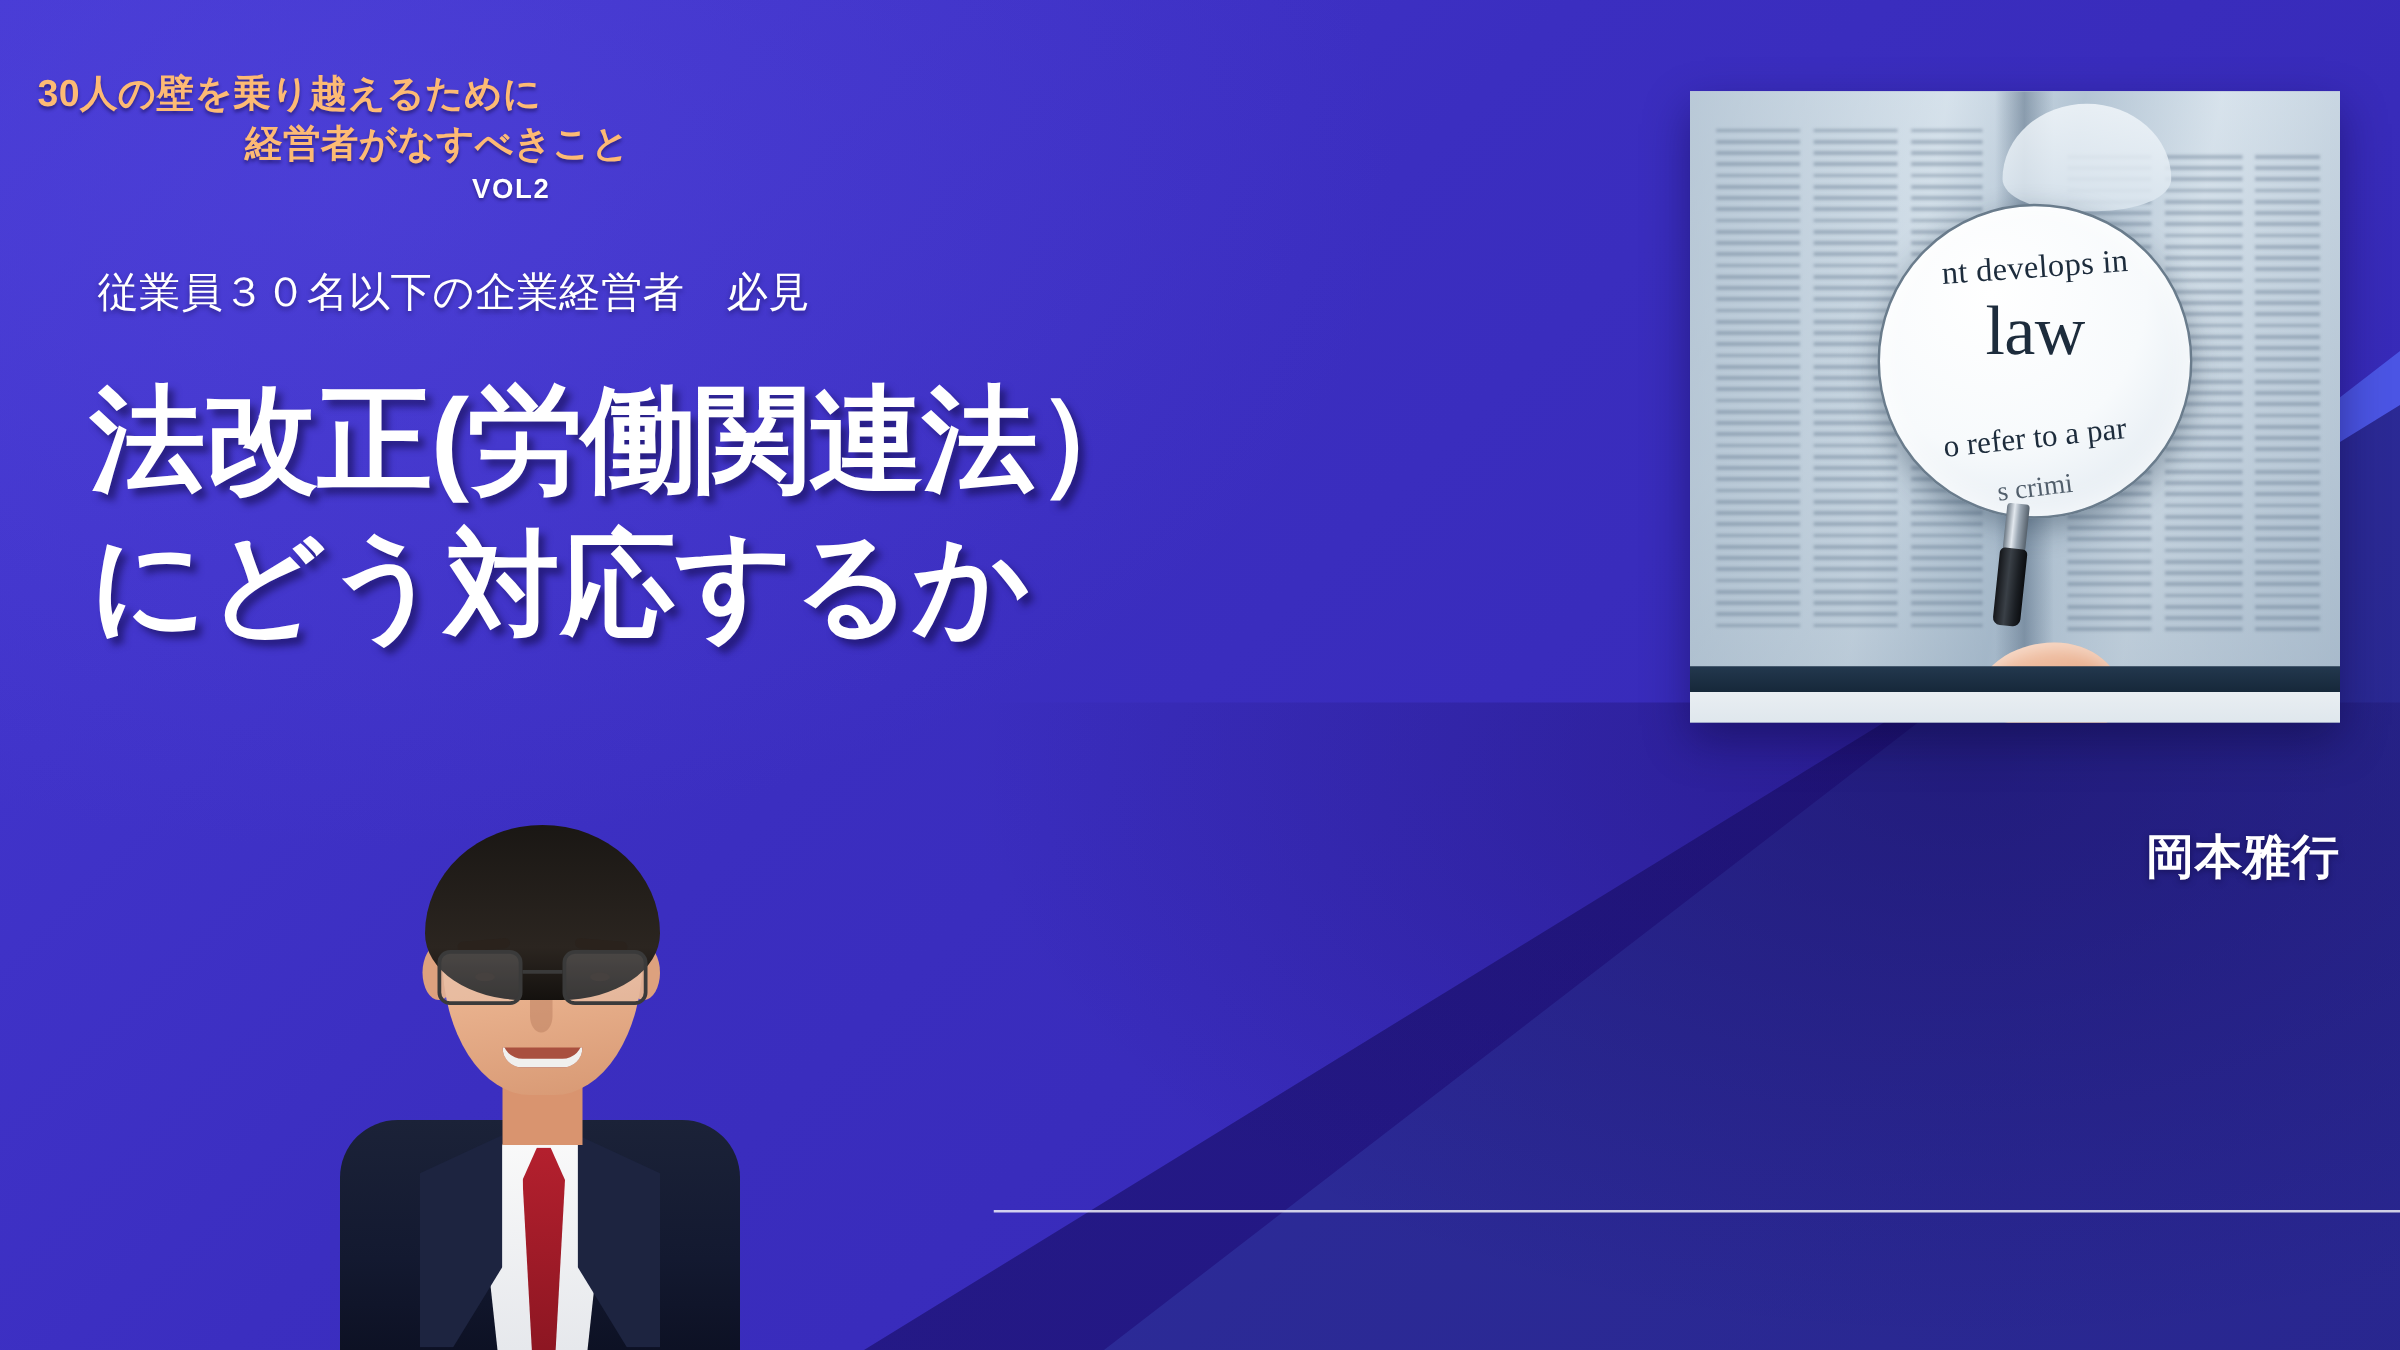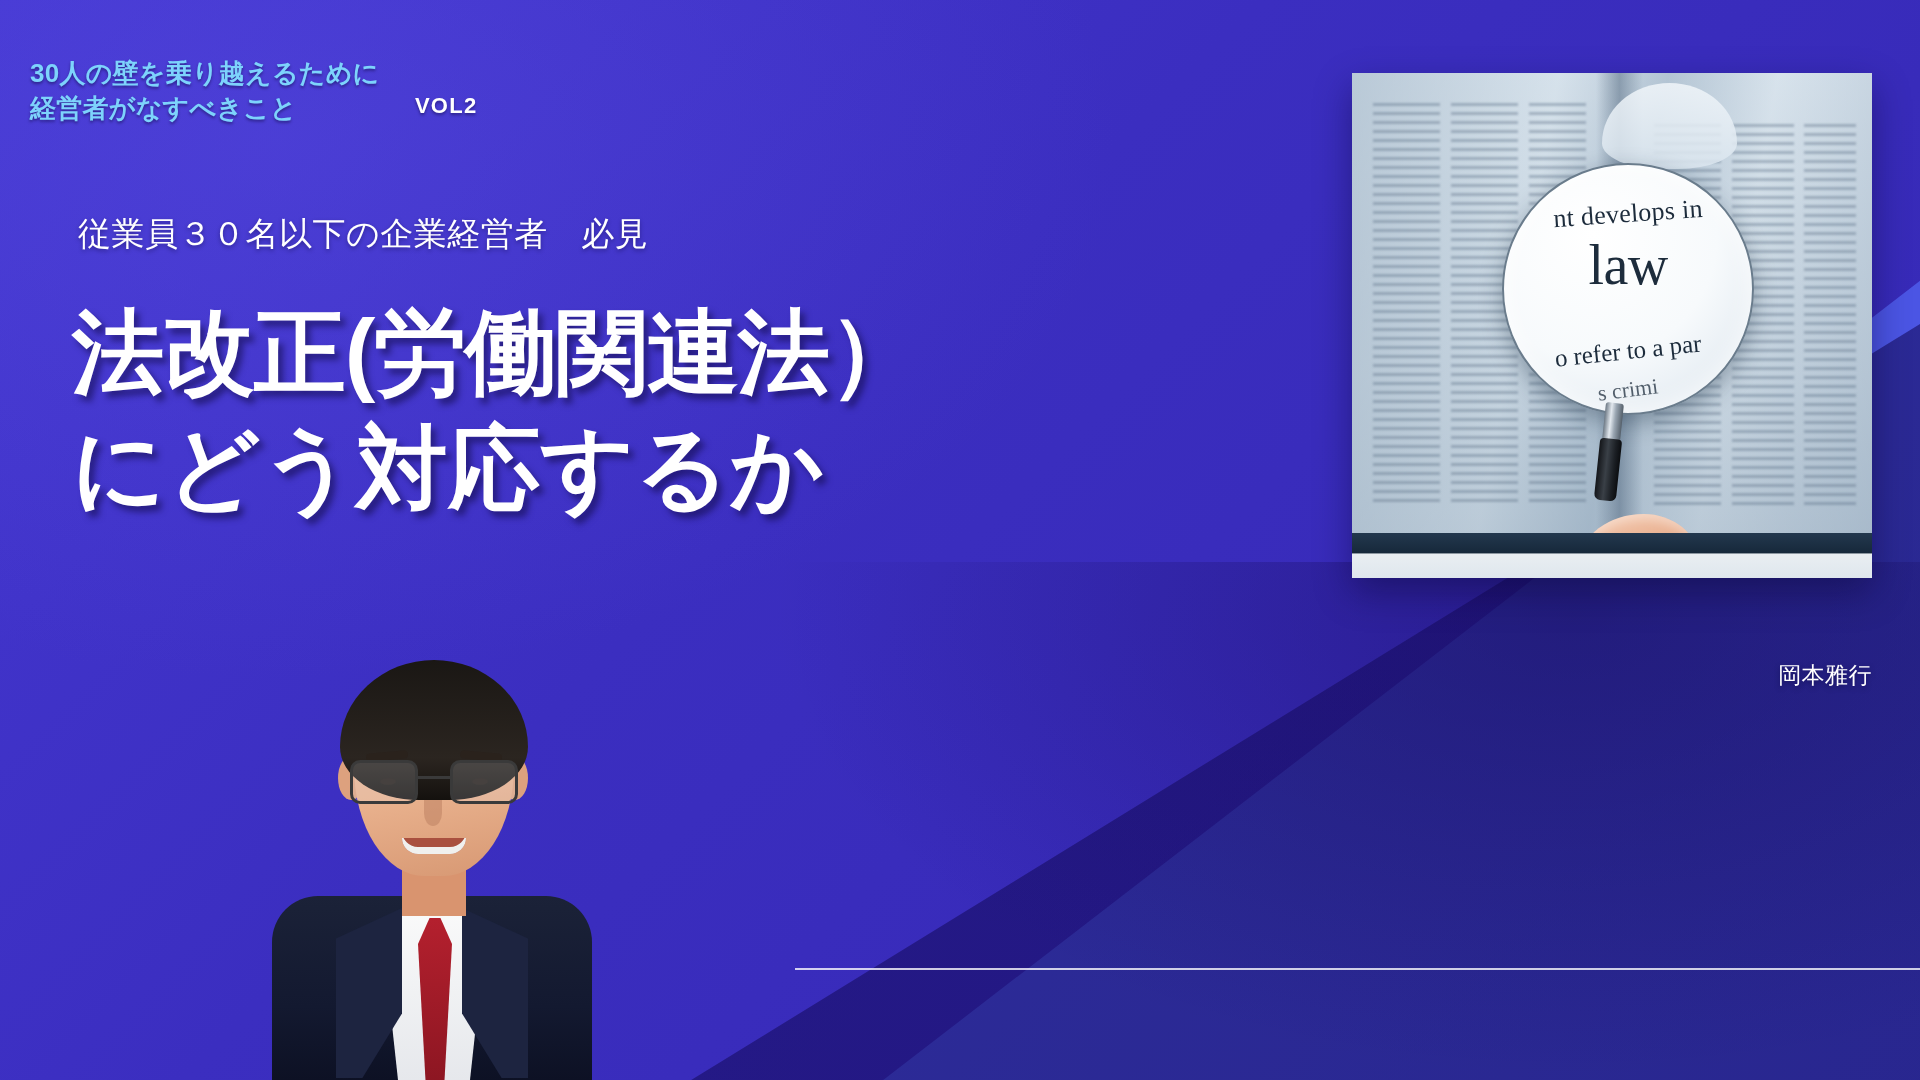--- a/index.html
+++ b/index.html
@@ -61,30 +61,31 @@
   
   .kicker {
     position: absolute;
     left: 30px;
     top: 56px;
     width: 640px;
     line-height: 1.34;
   }
   .kicker-line {
     display: block;
-    font-size: 26px;
+    font-size: 30px;
     font-weight: 700;
     letter-spacing: 0.01em;
-    color: #7dd3fc;
+    color: #fdba74;
     text-shadow: 0 2px 3px rgba(10,5,50,0.45);
     white-space: pre;
   }
   .kicker-row2 {
     display: flex;
-    align-items: flex-start;
+    align-items: center;
+    flex-direction: column;
   }
   .kicker-vol {
     font-size: 22px;
     font-weight: 700;
     letter-spacing: 0.06em;
     margin-left: 118px;
     text-shadow: 0 2px 3px rgba(10,5,50,0.45);
   }
 
   
@@ -252,22 +253,22 @@
   }
 
   
   .speaker {
     position: absolute;
     right: 48px;
     top: 660px;
     text-align: right;
   }
   .speaker-name {
-    font-size: 23px;
-    font-weight: 400;
+    font-size: 38px;
+    font-weight: 700;
     letter-spacing: 0.02em;
     color: #ffffff;
     text-shadow: 0 2px 5px rgba(10,5,50,0.5);
     white-space: pre;
     margin-bottom: 22px;
   }
   .speaker-role {
     font-size: 31px;
     font-weight: 400;
     letter-spacing: 0.01em;

